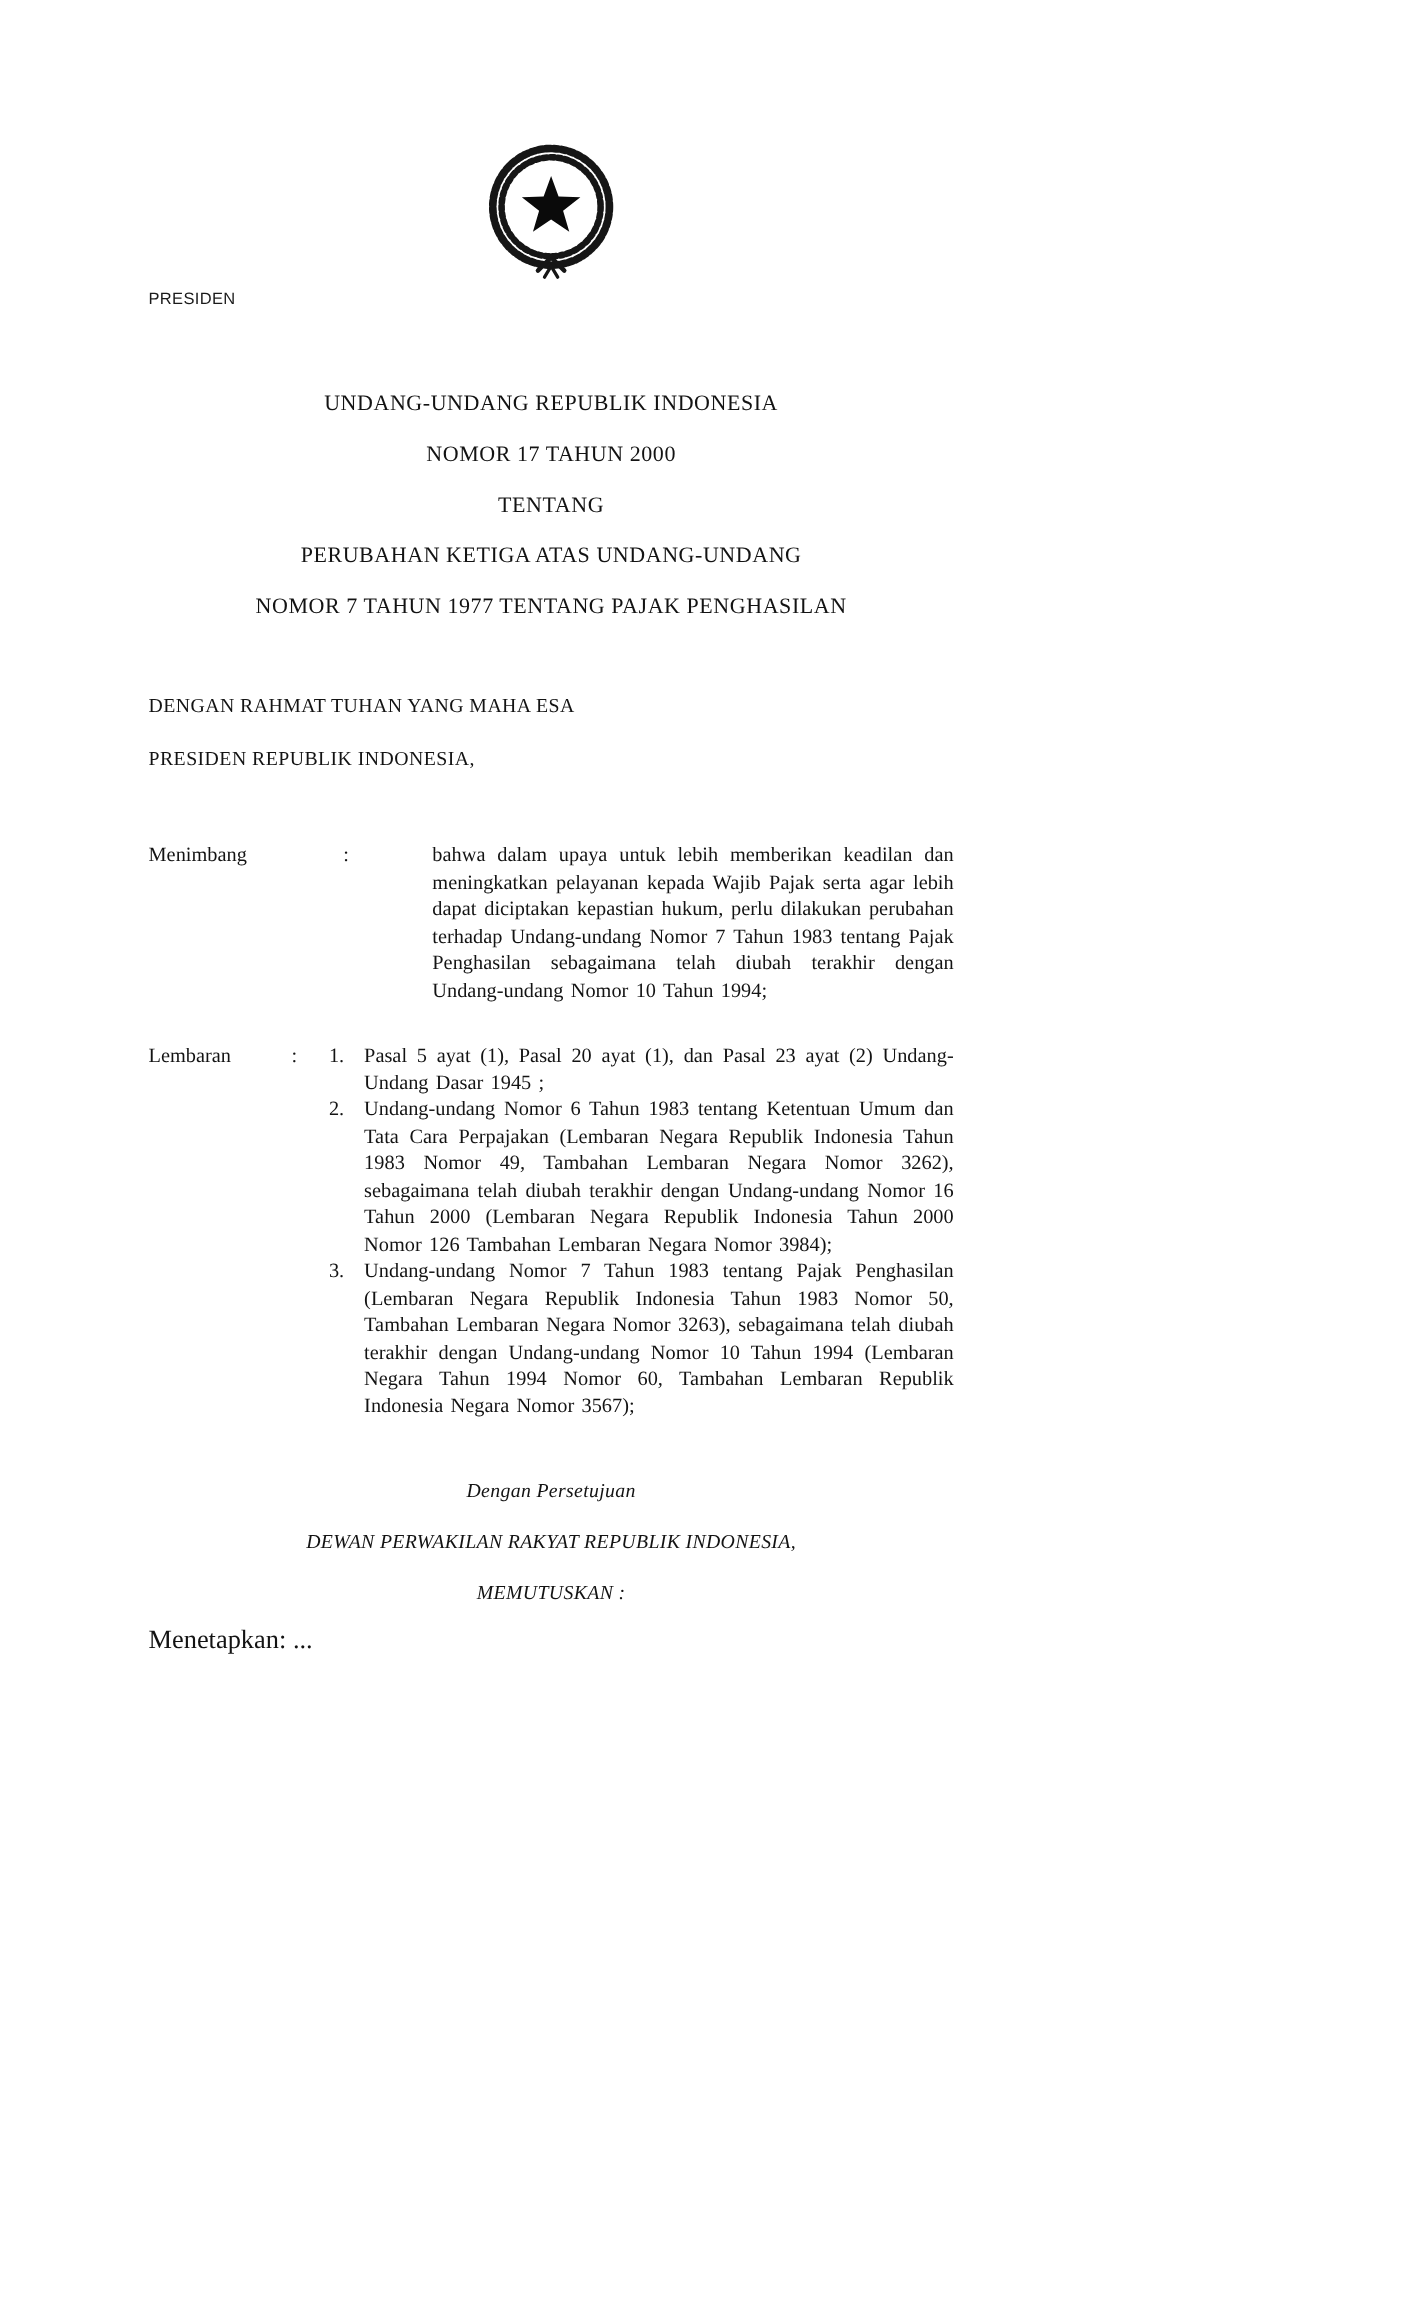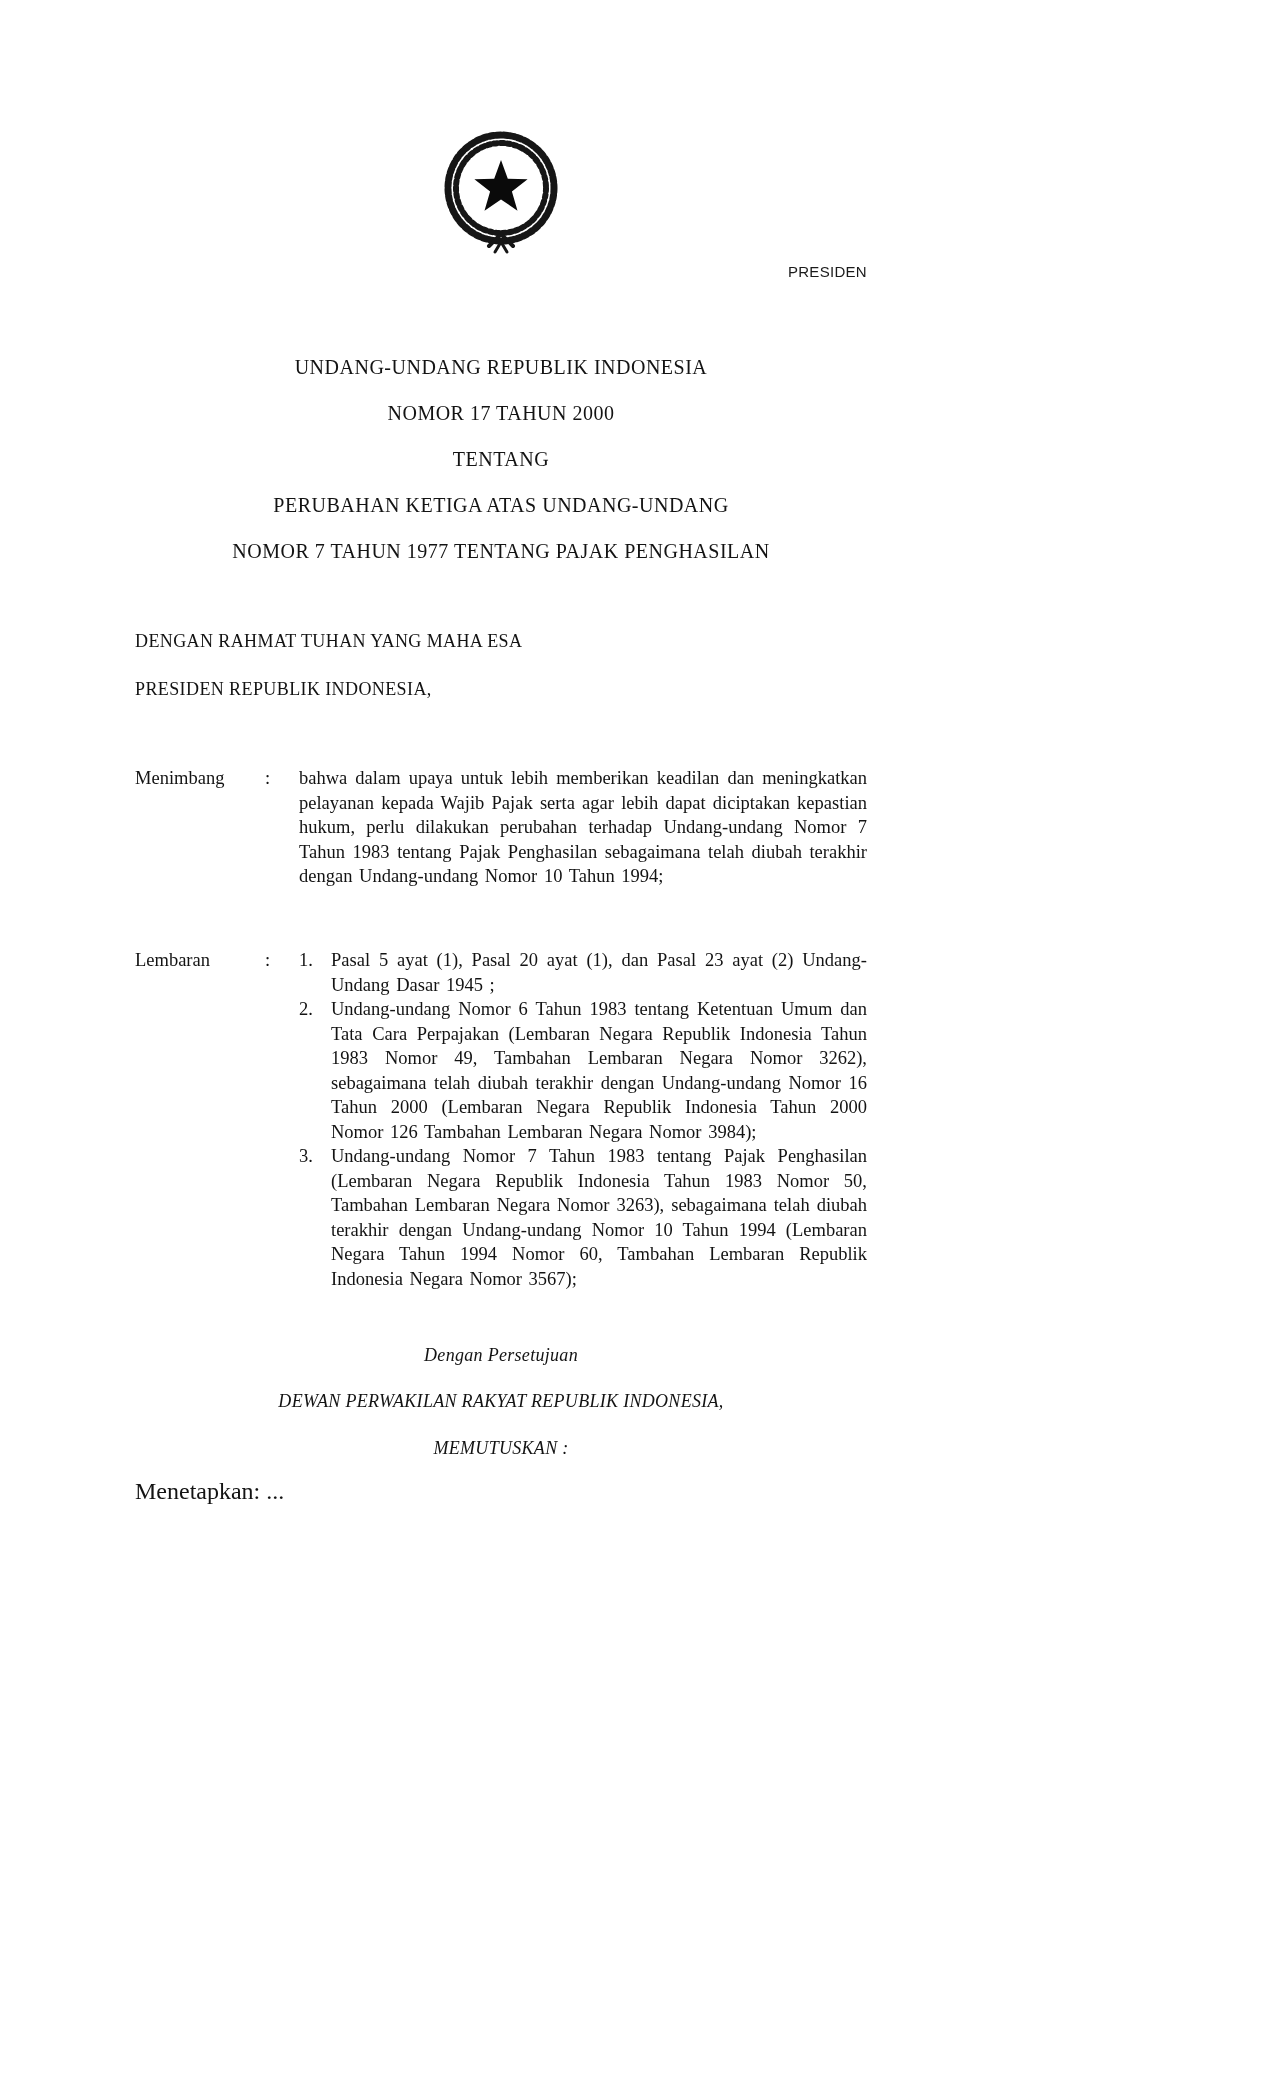--- a/index.html
+++ b/index.html
@@ -32,21 +32,21 @@
     top: 124px;
     left: 0;
     width: 732px;
     text-align: center;
   }
   .org {
     position: absolute;
     top: 262px;
     left: 0;
     width: 732px;
-    text-align: right;
+    text-align: left;
     font-family: "Liberation Sans", "DejaVu Sans", sans-serif;
     font-size: 15px;
     line-height: 20px;
     letter-spacing: 0.3px;
     color: #1a1a1a;
   }
   .title-block {
     position: absolute;
     top: 356px;
     left: 0;
@@ -74,21 +74,21 @@
   }
   .clause {
     position: absolute;
     left: 0;
     width: 732px;
     display: grid;
     grid-template-columns: 130px 34px 1fr;
     font-size: 18.5px;
     line-height: 24.5px;
   }
-  .clause-menimbang { top: 766px; }
+  .clause-menimbang { top: 766px; gap: 47px; }
   .clause-mengingat { top: 948px; }
   .clause-label { text-align: left; }
   .clause-colon { text-align: left; }
   .clause-body {
     text-align: justify;
     word-spacing: 2px;
   }
   .list-item {
     display: grid;
     grid-template-columns: 32px 1fr;

